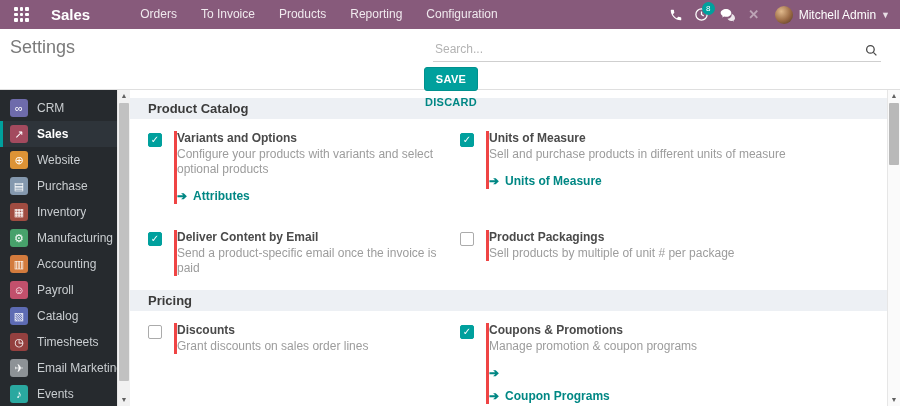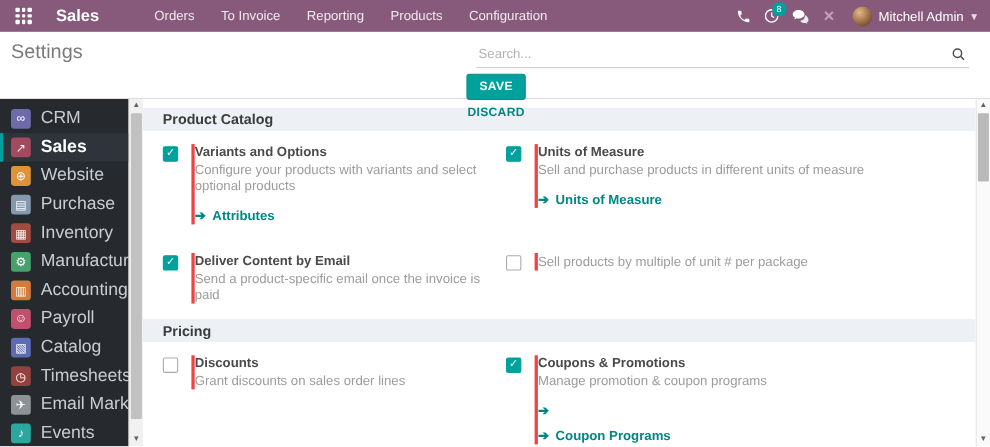--- a/index.html
+++ b/index.html
@@ -49,21 +49,21 @@
 
   
   .sidebar { width:117px; background:#262a2e; padding-top:5px; flex-shrink:0; }
   .side-item { height:26px; display:flex; align-items:center; padding-left:10px;
     position:relative; cursor:pointer; }
   .side-item.active { background:#2e343a; }
   .side-item.active::before { content:""; position:absolute; left:0; top:0; bottom:0;
     width:3px; background:#00a09d; }
   .app-icon { width:18px; height:18px; border-radius:3px; color:#fff; font-size:11px;
     display:flex; align-items:center; justify-content:center; flex-shrink:0; }
-  .side-label { margin-left:9px; font-size:16px; color:#c9cdd0; white-space:nowrap;
+  .side-label { margin-left:9px; font-size:12px; color:#c9cdd0; white-space:nowrap;
     overflow:hidden; }
   .side-item.active .side-label { color:#fff; font-weight:bold; }
 
   
   .scrollbar { width:13px; background:#f1f1f1; position:relative; flex-shrink:0;
     border-left:1px solid #e6e6e6; }
   .scroll-arrow { position:absolute; left:0; width:100%; height:12px; font-size:7px;
     color:#606060; text-align:center; line-height:12px; cursor:pointer; }
   .scroll-arrow.up { top:0; }
   .scroll-arrow.down { bottom:0; }
@@ -109,22 +109,22 @@
         <span></span>
         <span></span>
         <span></span>
         <span></span>
         <span></span>
     </div>
     <div class="app-name">Sales</div>
     <div class="nav-menu">
       <div class="menu-item">Orders</div>
       <div class="menu-item">To Invoice</div>
+      <div class="menu-item">Products</div>
       <div class="menu-item">Reporting</div>
-      <div class="menu-item">Products</div>
       <div class="menu-item">Configuration</div>
     </div>
     <div class="systray">
       <div class="systray-icon">
         <svg width="14" height="14" viewBox="0 0 24 24" fill="#fff">
             <path d="M6.6 10.8c1.5 2.9 3.8 5.2 6.7 6.7l2.2-2.2c.3-.3.7-.4 1-.2 1.1.4 2.3.6 3.5.6.6 0 1 .4 1 1V20c0 .6-.4 1-1 1C10.6 21 3 13.4 3 4c0-.6.4-1 1-1h3.5c.6 0 1 .4 1 1 0 1.2.2 2.4.6 3.5.1.4 0 .7-.2 1l-2.3 2.3z"></path>
           </svg>
       </div>
       <div class="systray-icon">
         <svg width="15" height="15" viewBox="0 0 24 24" fill="none" stroke="#fff" stroke-width="2">
@@ -289,20 +289,21 @@
               <span class="tick">✓</span>
             </span>
           <div class="setting-body">
             <div class="setting-title">Deliver Content by Email</div>
             <div class="setting-desc">Send a product-specific email once the invoice is paid</div>
           </div>
         </div>
         <div class="setting">
           <span class="checkbox"></span>
           <div class="setting-body">
+            <div class="setting-title">Product Packagings</div>
             <div class="setting-desc">Sell products by multiple of unit # per package</div>
           </div>
         </div>
       </div>
 
       <div class="section-band">
         <span class="section-title">Pricing</span>
       </div>
 
       <div class="settings-row tight">

